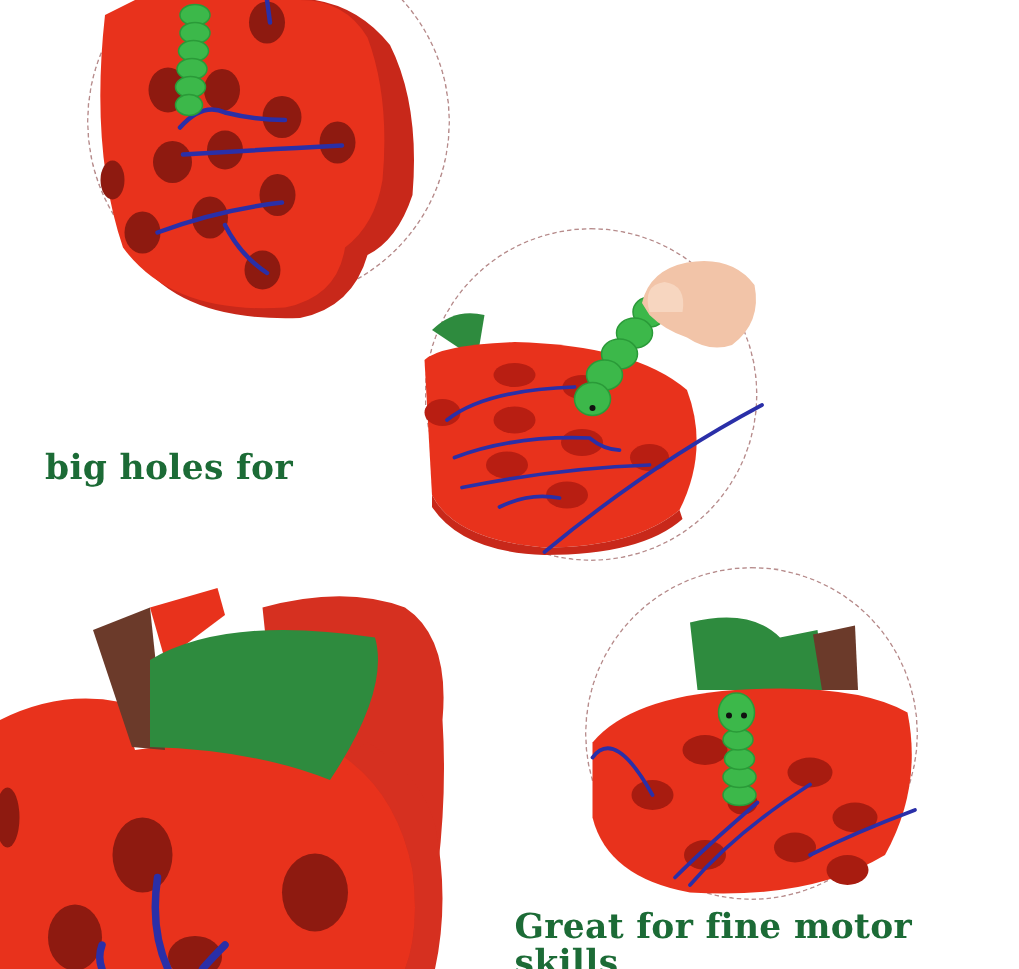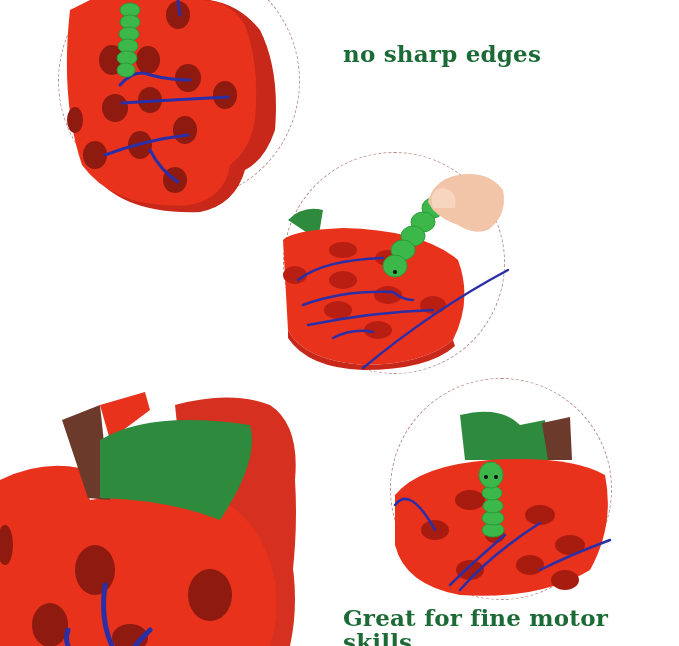--- a/index.html
+++ b/index.html
@@ -43,21 +43,20 @@
     <ellipse cx="70" cy="10" rx="10" ry="7"></ellipse>
     <ellipse cx="70" cy="22" rx="10" ry="7"></ellipse>
     <ellipse cx="69" cy="34" rx="10" ry="7"></ellipse>
     <ellipse cx="68" cy="46" rx="10" ry="7"></ellipse>
     <ellipse cx="67" cy="58" rx="10" ry="7"></ellipse>
     <ellipse cx="66" cy="70" rx="9" ry="7"></ellipse>
   </g>
 </svg>
 
 <div class="caption" style="left:343px; top:42px; font-size:23px;">
-  <div>no sharp edges</div>
 </div>
 
 <svg style="left:283px; top:160px;" width="230" height="210" viewBox="0 0 230 210">
   <path d="M5 60 Q20 45 40 50 L35 80 Z" fill="#2e8b3e"></path>
   <path d="M0 80 Q10 70 60 68 Q140 70 175 100 Q190 140 170 180 Q140 205 80 205 Q20 200 5 170 Z" fill="#e8321c"></path>
   <path d="M170 180 Q140 205 80 205 Q20 200 5 170 L5 178 Q25 208 80 210 Q145 210 172 186 Z" fill="#c8281a"></path>
   <g fill="#b81e12">
     <ellipse cx="60" cy="90" rx="14" ry="8"></ellipse>
     <ellipse cx="105" cy="98" rx="13" ry="8"></ellipse>
     <ellipse cx="12" cy="115" rx="12" ry="9"></ellipse>
@@ -80,20 +79,21 @@
     <ellipse cx="130" cy="76" rx="12" ry="10"></ellipse>
     <ellipse cx="120" cy="90" rx="12" ry="10"></ellipse>
     <ellipse cx="112" cy="106" rx="12" ry="11"></ellipse>
   </g>
   <circle cx="112" cy="112" r="2" fill="#111"></circle>
   <path d="M145 42 Q150 20 175 15 Q205 10 220 30 Q225 55 205 70 Q190 75 175 65 Q160 60 150 50 Z" fill="#f2c4a8"></path>
   <path d="M150 48 Q145 30 160 28 Q175 30 172 48 Z" fill="#f7d6c0"></path>
 </svg>
 
 <div class="caption" style="left:30px; top:300px; font-size:23px;">
+  <div>big holes for</div>
 </div>
 
 <svg style="left:0; top:380px;" width="340" height="266" viewBox="0 0 340 266">
   <path d="M175 25 Q230 10 270 25 Q300 45 295 100 Q300 180 280 266 L200 266 Z" fill="#d63020"></path>
   <path d="M0 100 Q40 80 80 88 L90 120 Q150 110 230 125 Q265 150 275 200 Q280 240 270 266 L0 266 Z" fill="#e8321c"></path>
   <path d="M230 125 Q265 150 275 200 Q280 240 270 266 L290 266 Q300 220 290 170 Q280 135 245 115 Z" fill="#d63020"></path>
   <path d="M62 40 L100 25 L110 120 L88 118 Z" fill="#6b3a2a"></path>
   <path d="M100 25 L145 12 L150 30 L110 60 Z" fill="#e8321c"></path>
   <path d="M100 60 Q150 30 250 45 Q260 80 220 140 Q170 120 100 118 Z" fill="#2e8b3e"></path>
   <g fill="#8e1a10">

